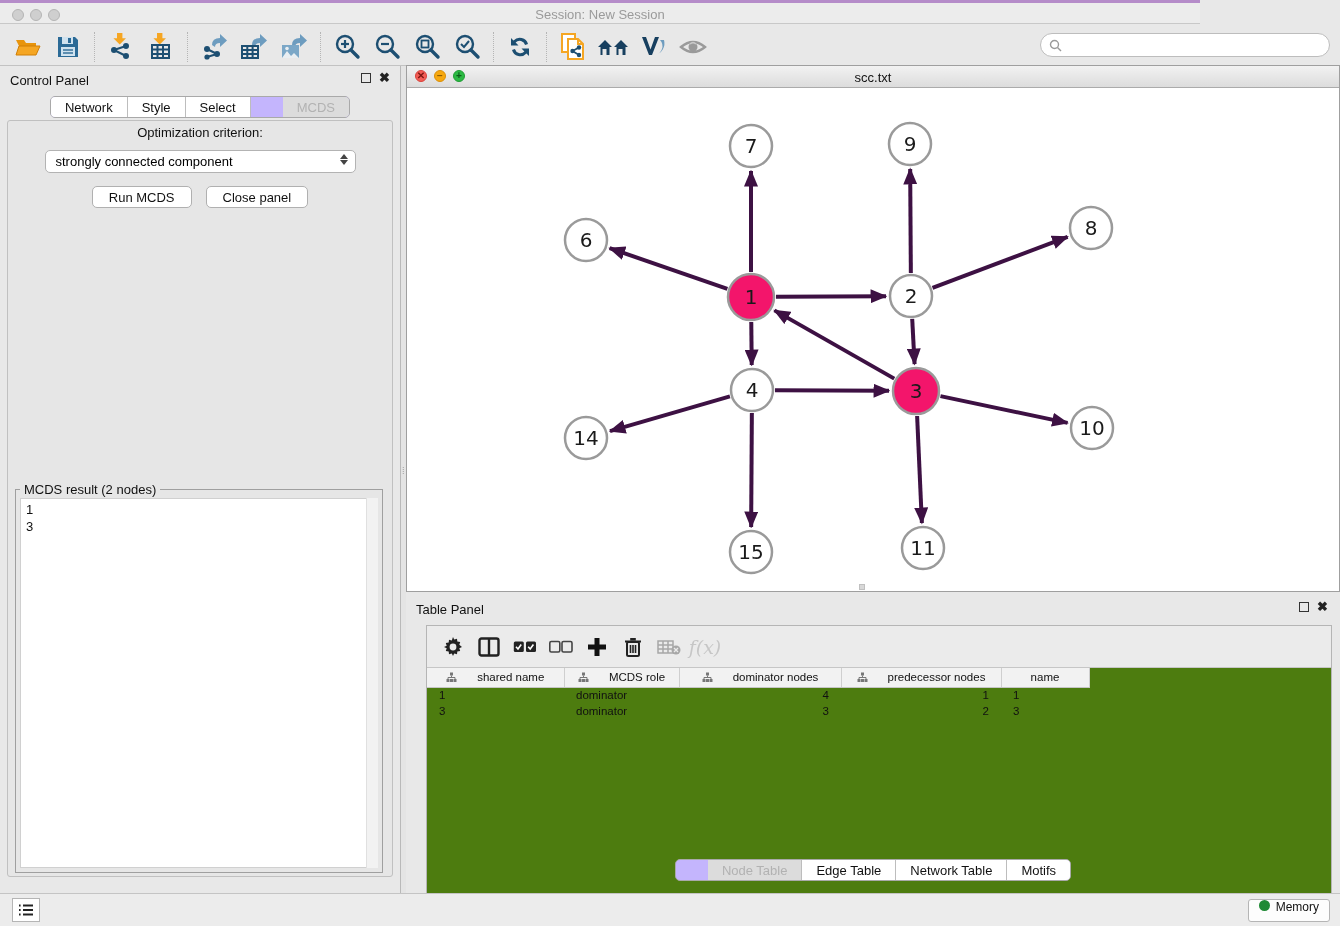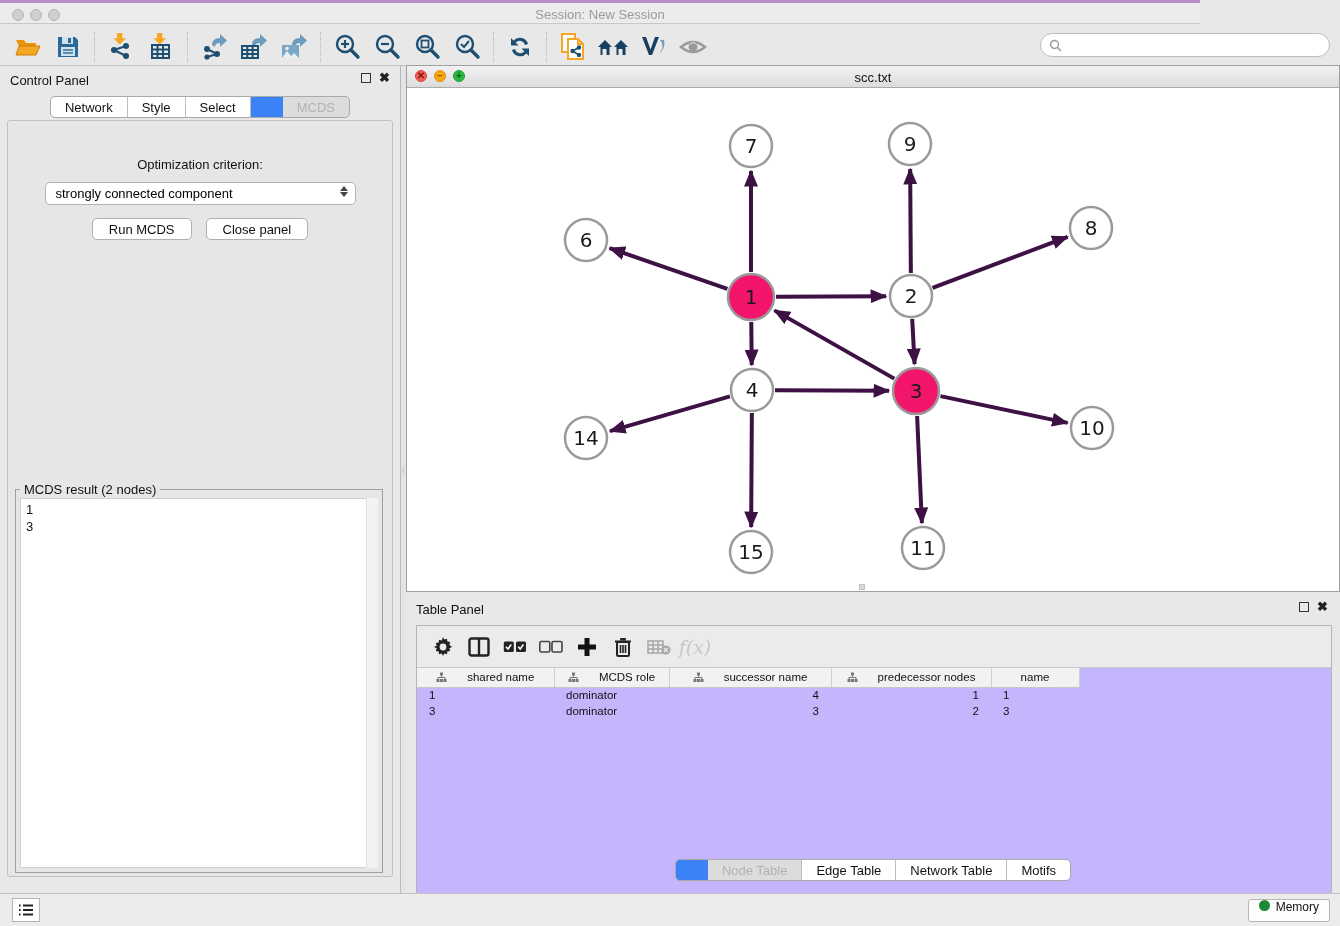--- a/index.html
+++ b/index.html
@@ -29,30 +29,30 @@
 
   
   .control-panel { position:absolute; left:0; top:66px; width:401px; height:827px;
     background:#e8e8e8; border-right:1px solid #b9b9b9; }
   .panel-header { position:relative; height:28px; }
   .panel-header .ph-title { position:absolute; left:10px; top:7px; font-size:13px; color:#111; }
   .ph-icons { position:absolute; right:10px; top:7px; display:flex; gap:8px; align-items:center; }
   .float-ic { width:10px; height:10px; border:1.5px solid #333; background:transparent; }
   .close-ic { font-size:13px; font-weight:bold; color:#222; line-height:10px; }
 
-  .seg-tabs { display:flex; border:1px solid #a9a9a9; border-radius:5px; overflow:hidden; background:#3b82f6;
+  .seg-tabs { display:flex; border:1px solid #a9a9a9; border-radius:5px; overflow:hidden; background:#c4b5fd;
     font-size:13px; height:22px; }
   .seg-tab { padding:3px 14px; border-right:1px solid #bdbdbd; color:#111; background:#fff; white-space:nowrap; }
   .seg-tab:last-child { border-right:none; }
   .seg-tab.selected { background:#dcdcdc; color:#b2b2b2;margin-left:32px; }
   .cp-tabs-wrap { display:flex; justify-content:center; margin-top:2px; }
 
   .cp-body { position:absolute; left:7px; right:7px; top:54px; bottom:16px;
     background:#e6e6e6; border:1px solid #c0c0c0; border-radius:3px; }
-  .opt-label { margin-top:36px; text-align:center; font-size:13px; color:#111; }
+  .opt-label { margin-top:4px; text-align:center; font-size:13px; color:#111; }
   .dropdown { position:relative; margin:10px auto 0; width:311px; height:23px; background:#fff;
     border:1px solid #b3b3b3; border-radius:5px; font-size:13px; display:flex; align-items:center; padding-left:10px; }
   .dd-arrows { position:absolute; right:7px; top:3px; display:flex; flex-direction:column; gap:1px; }
   .dd-arrows span { width:0; height:0; border-left:4px solid transparent; border-right:4px solid transparent; }
   .dd-up { border-bottom:5px solid #444; }
   .dd-down { border-top:5px solid #444; }
   .cp-buttons { display:flex; justify-content:center; gap:14px; margin-top:13px; }
   .aqua-btn { height:22px; padding:0 16px; background:#fff; border:1px solid #b0b0b0; border-radius:5px;
     font-size:13px; color:#111; display:flex; align-items:center; }
 
@@ -74,21 +74,21 @@
     border-bottom:1px solid #ababab; }
   .net-titlebar .nt-title { position:absolute; left:0; right:0; top:4px; text-align:center; font-size:13px; color:#111; }
   .net-lights { position:absolute; left:8px; top:4px; display:flex; gap:7px; }
   .net-canvas { position:relative; width:100%; height:503px; background:#fff; overflow:hidden; }
   .canvas-grip { position:absolute; left:452px; bottom:1px; width:6px; height:6px; background:#d8d8d8; border:1px solid #c0c0c0; }
 
   
   .table-panel { position:absolute; left:406px; top:597px; width:934px; height:296px; background:#e8e8e8; }
   .tp-header { position:relative; height:24px; }
   .tp-header .ph-title { position:absolute; left:10px; top:5px; font-size:13px; color:#111; }
-  .tp-box { position:absolute; left:10px; top:28px; right:8px; height:272px; background:#c4b5fd; border:1px solid #b5b5b5; }
+  .tp-box { position:absolute; left:20px; top:28px; right:8px; height:272px; background:#4d7c0f; border:1px solid #b5b5b5; }
   .tp-toolbar { height:42px; background:#ebebeb; border-bottom:1px solid #c6c6c6; display:flex; align-items:center; padding-left:8px; }
   .tp-tb-btn { width:36px; height:34px; display:flex; align-items:center; justify-content:center; }
   .tp-tb-btn.disabled { opacity:.45; }
   .fx { font-family:"DejaVu Serif", serif; font-style:italic; font-size:19px; color:#9a9a9a; }
 
   table.node-table { border-collapse:collapse; table-layout:fixed; font-size:11.5px; color:#111; }
   table.node-table th { height:19px; background:#f2f2f2; border-right:1px solid #cfcfcf; border-bottom:1px solid #c6c6c6;
     font-weight:normal; text-align:center; white-space:nowrap; overflow:hidden; }
   table.node-table th .th-inner { display:flex; align-items:center; justify-content:center; gap:20px; }
   table.node-table td { height:16px; padding:0 12px; white-space:nowrap; overflow:hidden; }
@@ -491,21 +491,21 @@
               </th>
               <th style="width: 162px;">
                 <span class="th-inner">
                   <svg width="11" height="11" viewBox="0 0 11 11">
                     <rect x="4" y="0.5" width="3" height="3" fill="#777"></rect>
                     <rect x="0.5" y="7" width="3" height="3" fill="#777"></rect>
                     <rect x="4" y="7" width="3" height="3" fill="#777"></rect>
                     <rect x="7.5" y="7" width="3" height="3" fill="#777"></rect>
                     <path d="M5.5 3.5 v2 M2 7 v-1.5 h7 V7" fill="none" stroke="#777" stroke-width="1"></path>
                   </svg>
-                  <span>successor name</span>
+                  <span>dominator nodes</span>
                 </span>
               </th>
               <th style="width: 160px;">
                 <span class="th-inner">
                   <svg width="11" height="11" viewBox="0 0 11 11">
                     <rect x="4" y="0.5" width="3" height="3" fill="#777"></rect>
                     <rect x="0.5" y="7" width="3" height="3" fill="#777"></rect>
                     <rect x="4" y="7" width="3" height="3" fill="#777"></rect>
                     <rect x="7.5" y="7" width="3" height="3" fill="#777"></rect>
                     <path d="M5.5 3.5 v2 M2 7 v-1.5 h7 V7" fill="none" stroke="#777" stroke-width="1"></path>

